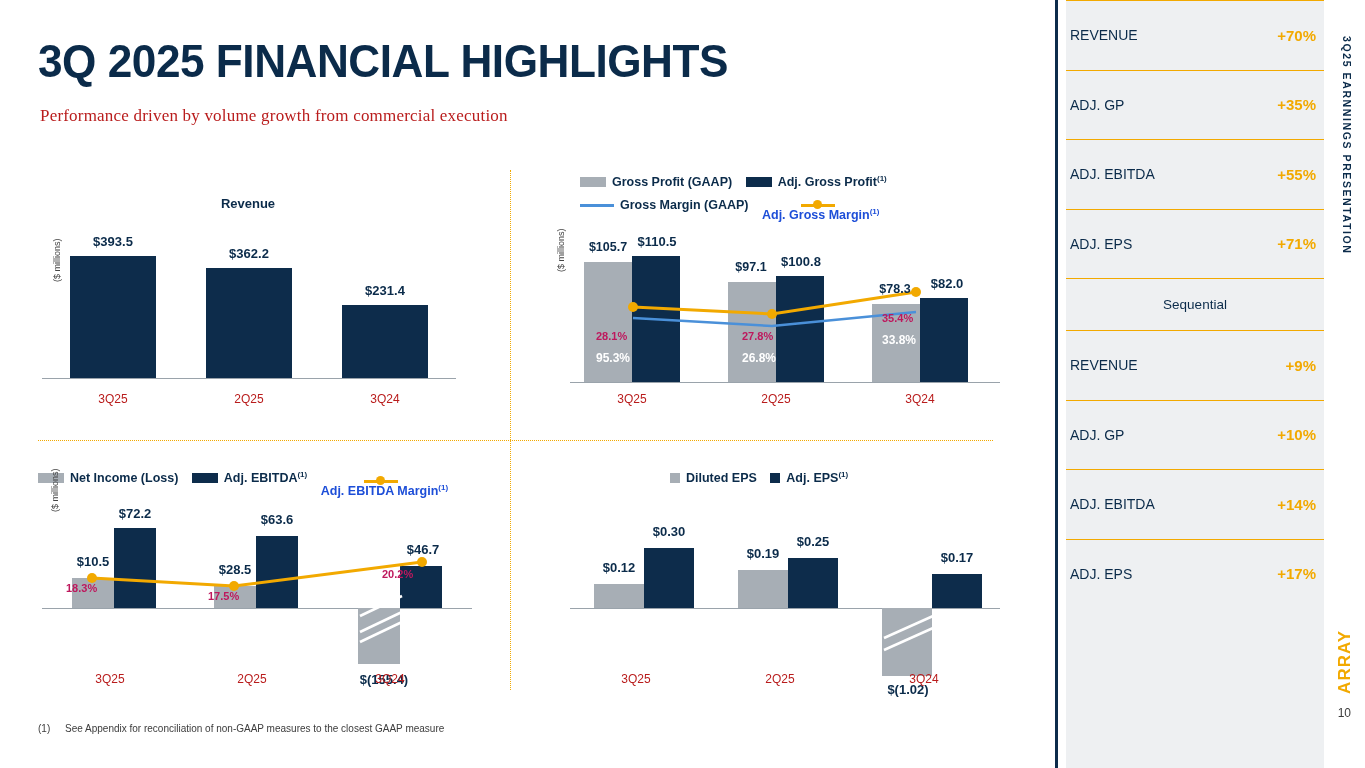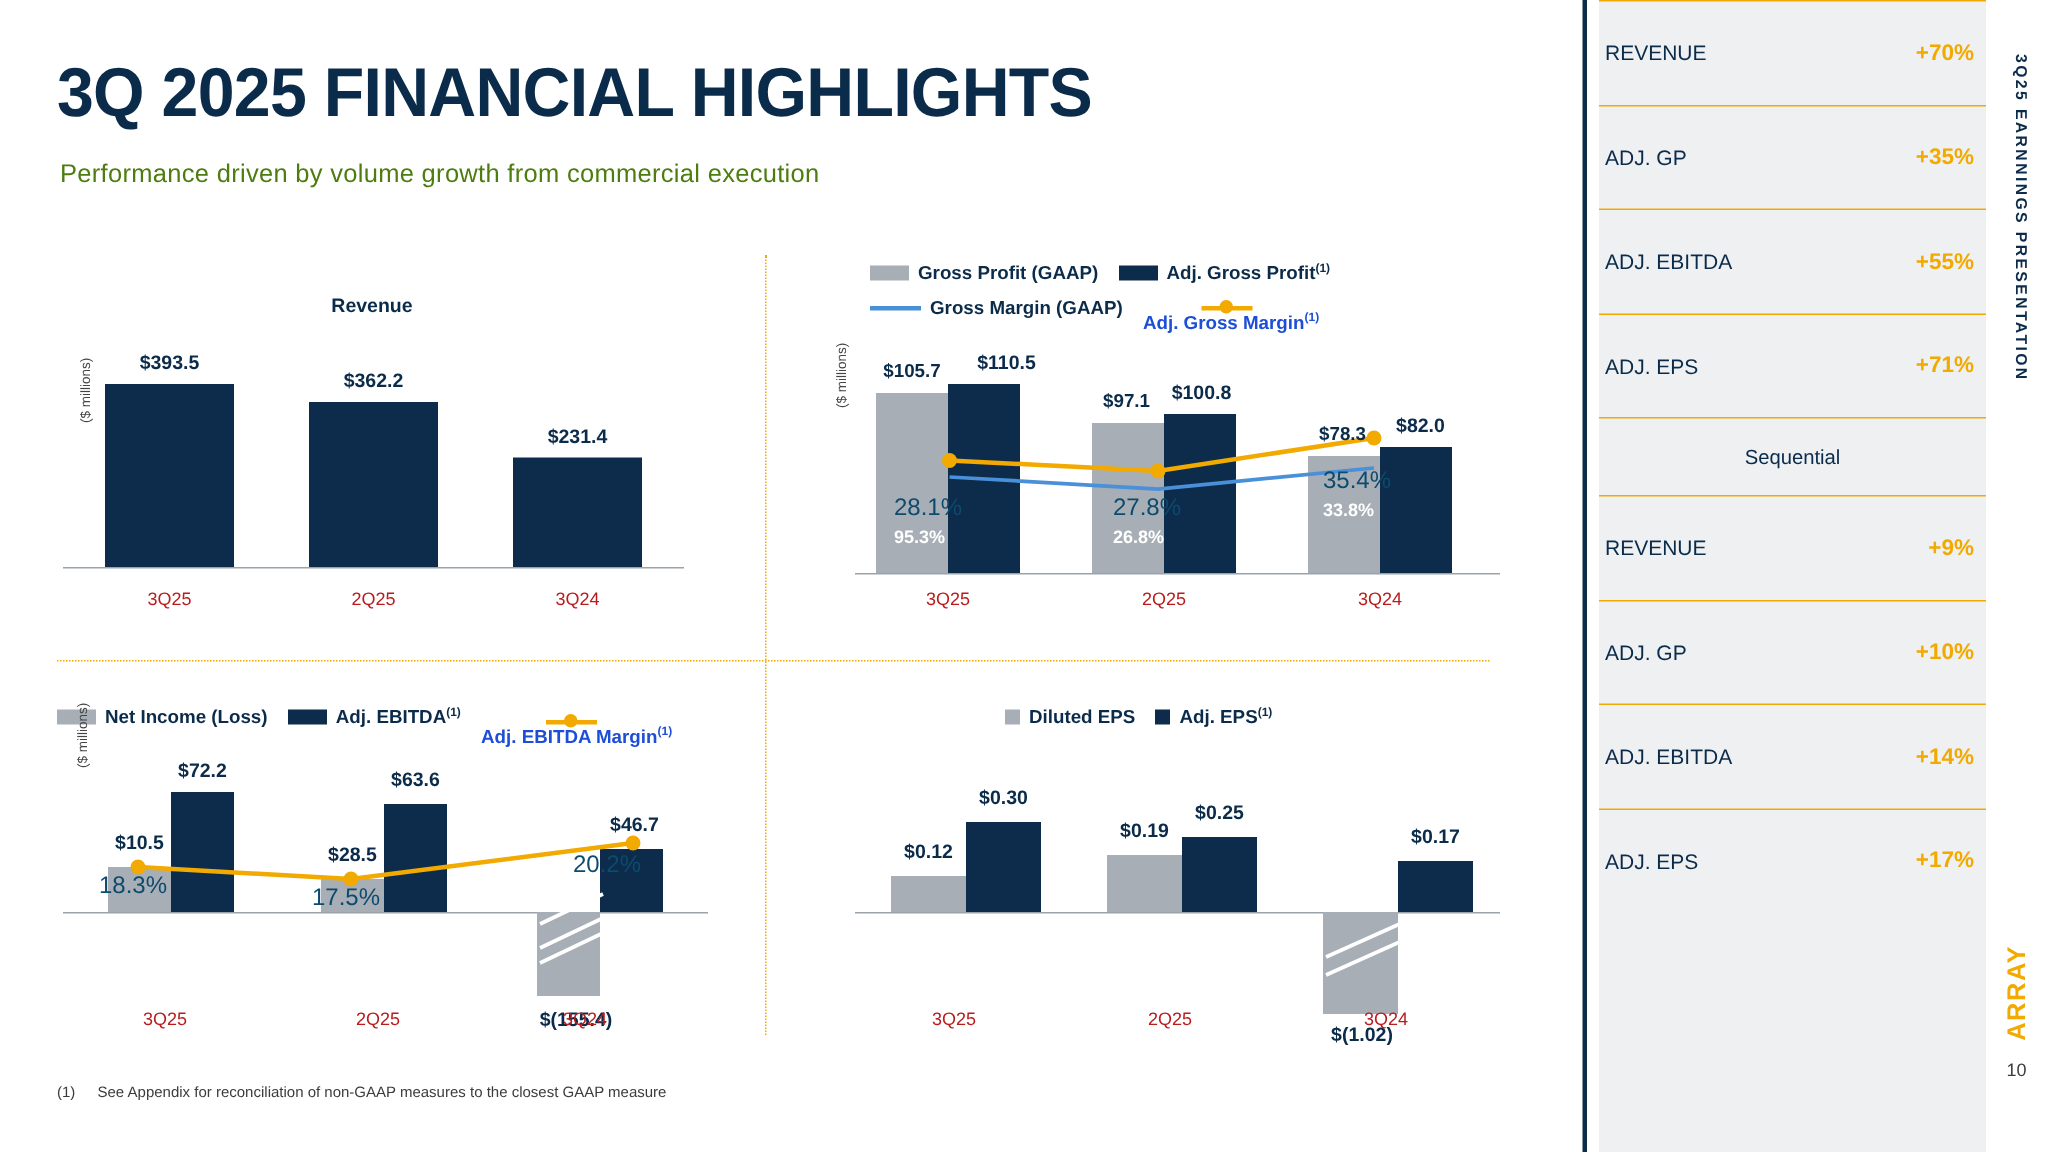--- a/index.html
+++ b/index.html
@@ -14,21 +14,21 @@
   
   .title {
     position: absolute; left: 38px; top: 34px;
     font-size: 46px; font-weight: bold; color: #0b2b4a;
     letter-spacing: -0.5px;
     font-stretch: condensed;
     transform: scaleX(0.96); transform-origin: left top;
   }
   .subtitle {
     position: absolute; left: 40px; top: 106px;
-    font-size: 17px; color: #4d7c0f; letter-spacing: 0.2px;
+    font-size: 17px; color: #b91c1c; letter-spacing: 0.2px; font-family: Liberation Serif, serif;
   }
 
   
   .vdiv {
     position: absolute; left: 510px; top: 170px; width: 0; height: 520px;
     border-left: 1px dotted #f2a900;
   }
   .hdiv {
     position: absolute; left: 38px; top: 440px; width: 955px; height: 0;
     border-top: 1px dotted #f2a900;
@@ -50,21 +50,21 @@
   .bar.grey { background: #a7aeb5; }
   .vlabel {
     position: absolute; font-size: 13px; font-weight: bold; color: #0b2b4a;
     white-space: nowrap; text-align: center;
   }
   .pct-white {
     position: absolute; font-size: 12px; font-weight: bold; color: #ffffff;
     white-space: nowrap;
   }
   .pct-gold {
-    position: absolute; font-size: 16px; font-weight: normal; color: #0c4a6e;
+    position: absolute; font-size: 11px; font-weight: bold; color: #be185d;
     white-space: nowrap;
   }
   .cat {
     position: absolute; font-size: 12px; color: #b91c1c; text-align: center;
     white-space: nowrap;
   }
   .legend { position: absolute; font-size: 12.5px; font-weight: bold; color: #0b2b4a; }
   .legend .item { display: inline-flex; align-items: center; margin-right: 10px; white-space: nowrap; }
   .sw { display: inline-block; width: 26px; height: 10px; margin-right: 6px; }
   .sw.grey { background: #a7aeb5; }
@@ -188,21 +188,21 @@
 
       <svg class="overlay" width="430" height="150">
         <polyline points="63,84 202,92 346,78" fill="none" stroke="#4a90d9" stroke-width="2.5"></polyline>
         <polyline points="63,73 202,80 346,58" fill="none" stroke="#f2a900" stroke-width="3"></polyline>
         <circle cx="63" cy="73" r="5" fill="#f2a900"></circle>
         <circle cx="202" cy="80" r="5" fill="#f2a900"></circle>
         <circle cx="346" cy="58" r="5" fill="#f2a900"></circle>
       </svg>
 
       <div class="vlabel" style="left:2px; top:6px; width:72px; font-size:12.5px;">$105.7</div>
-      <div class="vlabel" style="left:72px; top:0px; width:58px; font-size:13px;">$110.5</div>
+      <div class="vlabel" style="left:58px; top:0px; width:58px; font-size:13px;">$110.5</div>
       <div class="vlabel" style="left:148px; top:26px; width:66px; font-size:12.5px;">$97.1</div>
       <div class="vlabel" style="left:202px; top:20px; width:58px; font-size:13px;">$100.8</div>
       <div class="vlabel" style="left:294px; top:48px; width:62px; font-size:12.5px;">$78.3</div>
       <div class="vlabel" style="left:348px; top:42px; width:58px; font-size:13px;">$82.0</div>
 
       <div class="pct-gold" style="left:26px; top:96px;">28.1%</div>
       <div class="pct-white" style="left:26px; top:117px;">95.3%</div>
 
       <div class="pct-gold" style="left:172px; top:96px;">27.8%</div>
       <div class="pct-white" style="left:172px; top:117px;">26.8%</div>

